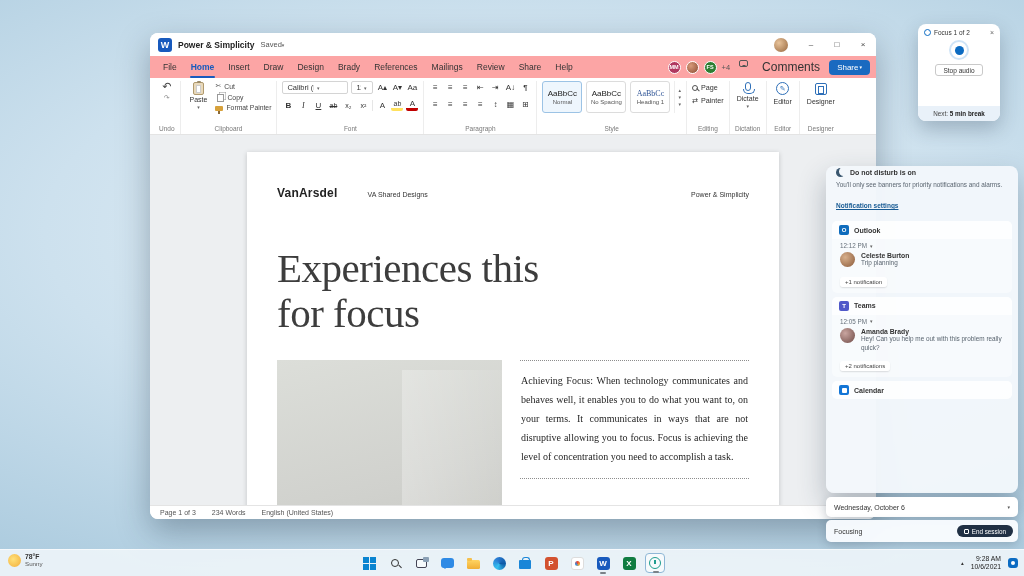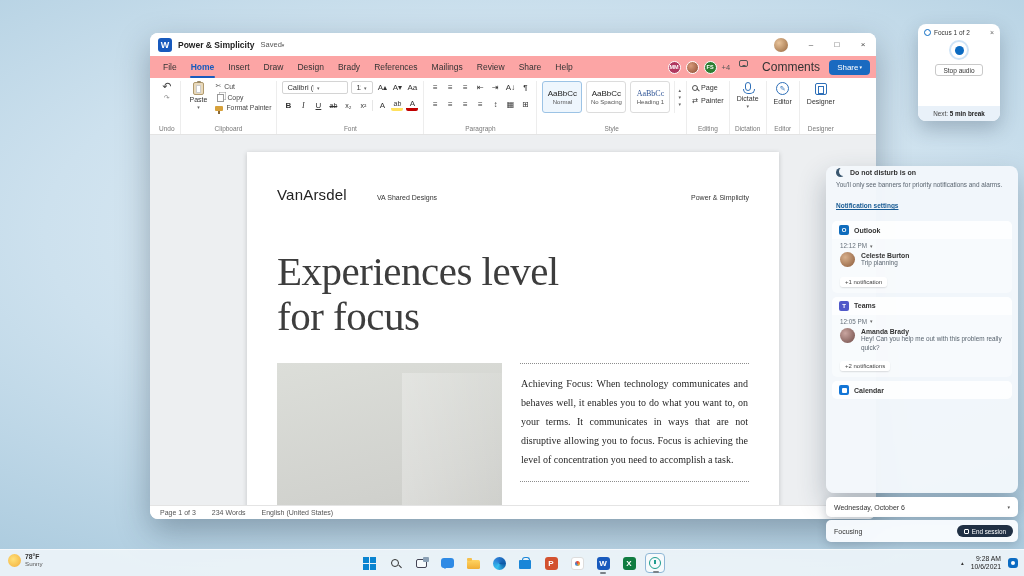--- a/index.html
+++ b/index.html
@@ -96,21 +96,21 @@
   .center-col{display:flex;flex-direction:column;align-items:center;gap:1px;font-size:7px;color:#333;padding:0 2px}
   .ed-ico{width:13px;height:13px;border-radius:50%;border:1.3px solid #2e6fb8;display:flex;align-items:center;
     justify-content:center;font-size:7px;color:#2e6fb8;margin:1px auto 2px}
   .dz-ico{width:12px;height:12px;border:1.3px solid #2e6fb8;border-radius:2px;position:relative;margin:2px auto 2px}
   .dz-ico::after{content:"";position:absolute;left:2px;top:2px;width:4px;height:6px;border:1px solid #2e6fb8}
 
   
   .docarea{flex:1;background:#edeff1;overflow:hidden;position:relative}
   .page{width:532px;margin:17px auto 0;background:#fff;box-shadow:0 1px 5px rgba(0,0,0,.18);padding:34px 30px;height:420px}
   .page-header{display:flex;align-items:baseline;font-size:7px;color:#222}
-  .brand{font-weight:400;font-size:15px;letter-spacing:.2px}
+  .brand{font-weight:700;font-size:12px;letter-spacing:.2px}
   .ph-mid{margin-left:30px;color:#333}
   .ph-right{margin-left:auto;color:#333}
   .doc-heading{margin-top:46px;width:312px;font-family:"Liberation Serif","DejaVu Serif",serif;font-size:41px;
     line-height:1.1;color:#3d3d3d;font-weight:400;letter-spacing:-.5px}
   .doc-cols{display:flex;gap:18px;margin-top:24px}
   .doc-img{width:225px;height:230px;flex:none;position:relative;overflow:hidden;
     background:linear-gradient(165deg,#dcded9 0%,#d0d1cd 55%,#c3c4bf 100%)}
   .doc-img::before{content:"";position:absolute;left:24px;bottom:-34px;width:64px;height:112px;border-radius:3px;
     background:linear-gradient(180deg,#968b8d,#7b7274);transform:rotate(-7deg)}
   .doc-img::after{content:"";position:absolute;right:-30px;top:10px;width:130px;height:260px;
@@ -430,21 +430,21 @@
 
     </div>
 
     <div class="docarea">
       <div class="page">
         <div class="page-header">
           <span class="brand">VanArsdel</span>
           <span class="ph-mid">VA Shared Designs</span>
           <span class="ph-right">Power &amp; Simplicity</span>
         </div>
-        <div class="doc-heading">Experiences level for focus</div>
+        <div class="doc-heading">Experiences this for focus</div>
         <div class="doc-cols">
           <div class="doc-img"></div>
           <div class="doc-text">Achieving Focus: When technology communicates and behaves well, it enables you to do what you want to, on your terms. It communicates in ways that are not disruptive allowing you to focus. Focus is achieving the level of concentration you need to accomplish a task.</div>
         </div>
       </div>
     </div>
 
     <div class="statusbar">
       <span>Page 1 of 3</span>
       <span>234 Words</span>

